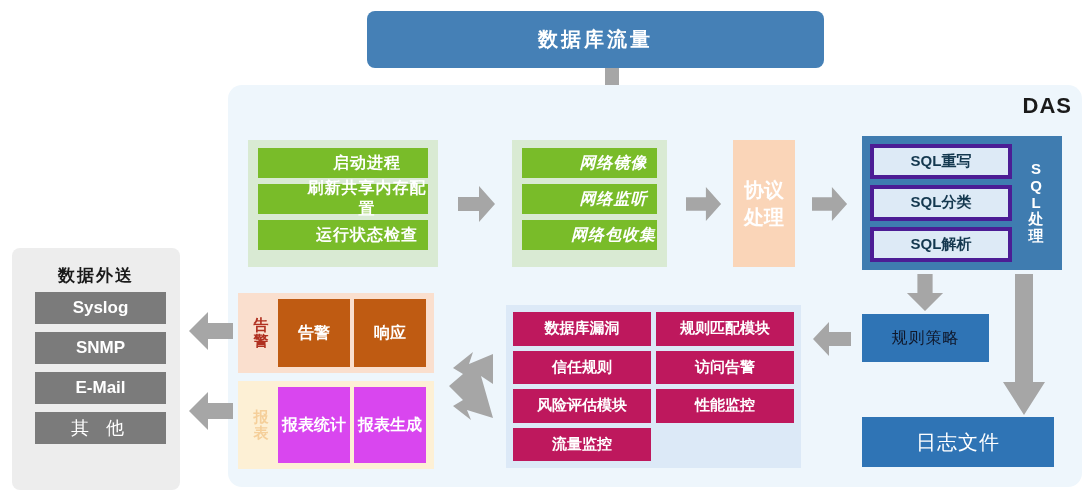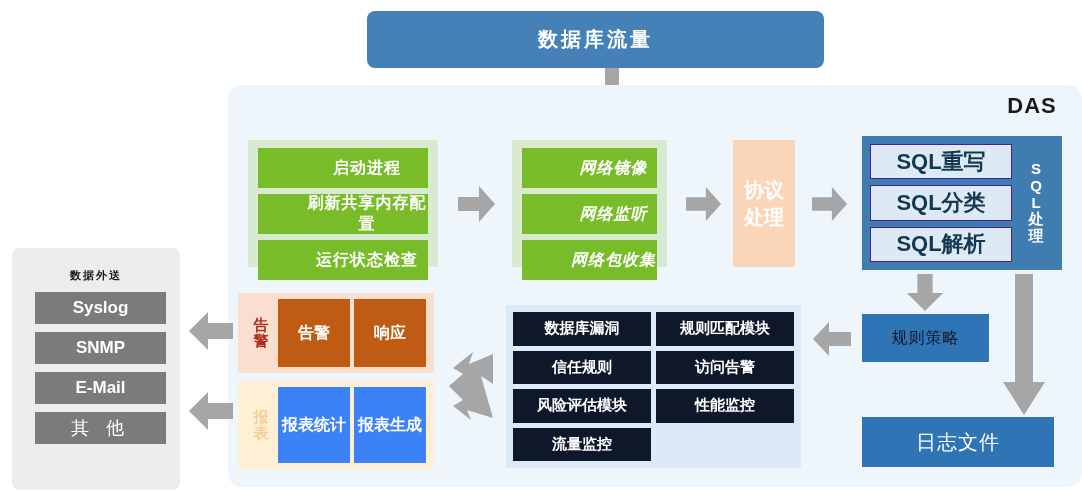--- a/index.html
+++ b/index.html
@@ -38,33 +38,34 @@
     left: 228px; top: 85px; width: 854px; height: 402px;
     background: #eef6fc;
     border-radius: 14px;
   }
   #das-label {
     right: 10px; top: 92px; width: 80px; height: 28px;
     color: #1a1a1a;
     font-size: 22px;
     font-weight: bold;
     letter-spacing: 1px;
+    justify-content: flex-end;
   }
 
   
   .green-group {
     background: #d9ead3;
     padding: 8px 10px;
   }
   .green-cell {
     background: #79bc29;
     color: #ffffff;
     font-size: 16px;
     font-weight: bold;
-    height: 40px;
+    height: 30px;
     margin-bottom: 6px;
     letter-spacing: 1px;
     padding-left: 48px;
   }
   .green-cell:last-child { margin-bottom: 0; }
 
   #group-start { left: 248px; top: 140px; width: 190px; height: 127px; }
   #group-net   { left: 512px; top: 140px; width: 155px; height: 127px; font-style: italic; }
 
   
@@ -83,24 +84,24 @@
     left: 862px; top: 136px; width: 200px; height: 134px;
     background: #3f7cb0;
     padding: 8px 8px;
     display: flex;
     gap: 6px;
   }
   #sql-items { flex: 1; display: flex; flex-direction: column; gap: 6px; }
   .sql-cell {
     background: #ddeaf6;
     color: #14384f;
-    font-size: 22px;
+    font-size: 15px;
     font-weight: bold;
     flex: 1;
-    border: 1px solid #4c1d95;
+    border: 4px solid #4c1d95;
   }
   #sql-vert {
     width: 36px;
     color: #ffffff;
     font-size: 15px;
     font-weight: bold;
     display: flex;
     flex-direction: column;
     align-items: center;
     justify-content: center;
@@ -111,21 +112,21 @@
   #blue-grid {
     left: 506px; top: 305px; width: 295px; height: 163px;
     background: #dce9f7;
     padding: 7px;
     display: grid;
     grid-template-columns: 1fr 1fr;
     grid-auto-rows: 1fr;
     gap: 5px;
   }
   .blue-cell {
-    background: #0f172a;
+    background: #be185d;
     color: #ffffff;
     font-size: 15px;
     font-weight: bold;
   }
 
   
   #alert-panel { left: 238px; top: 293px; width: 196px; height: 176px; }
   #alert-sec {
     left: 0; top: 0; width: 196px; height: 80px;
     background: #fadfce;
@@ -154,21 +155,21 @@
   #report-label { color: #f5cf9a; }
   .stack { flex: 1; display: flex; flex-direction: row; gap: 4px; height: 100%; }
   .alert-cell {
     background: #bf5b12;
     color: #ffffff;
     font-size: 16px;
     font-weight: bold;
     flex: 1;
   }
   .report-cell {
-    background: #3b82f6;
+    background: #d946ef;
     color: #ffffff;
     font-size: 16px;
     font-weight: bold;
     flex: 1;
   }
 
   
   #rule-box {
     left: 862px; top: 314px; width: 127px; height: 48px;
     background: #2f74b5; color: #0f172a;
@@ -183,21 +184,21 @@
   
   #export-panel {
     left: 12px; top: 248px; width: 168px; height: 242px;
     background: #ededed;
     border-radius: 8px;
     padding: 10px 14px;
   }
   #export-title {
     height: 34px;
     color: #1a1a1a;
-    font-size: 11px;
+    font-size: 17px;
     font-weight: bold;
     letter-spacing: 2px;
   }
   .export-cell {
     background: #7b7b7b;
     color: #ffffff;
     font-size: 17px;
     font-weight: bold;
     height: 32px;
     margin-bottom: 8px;

